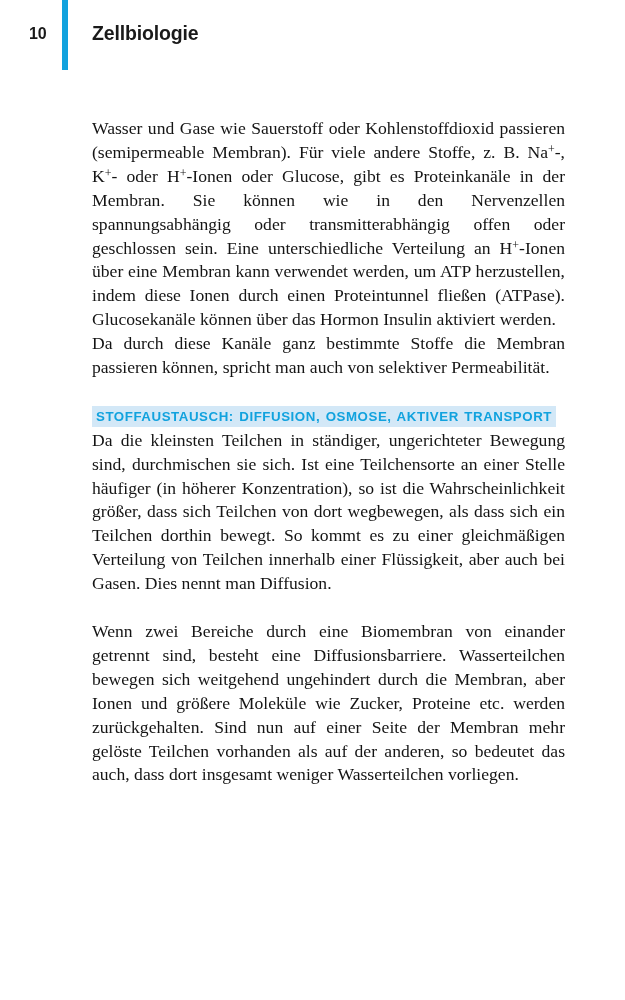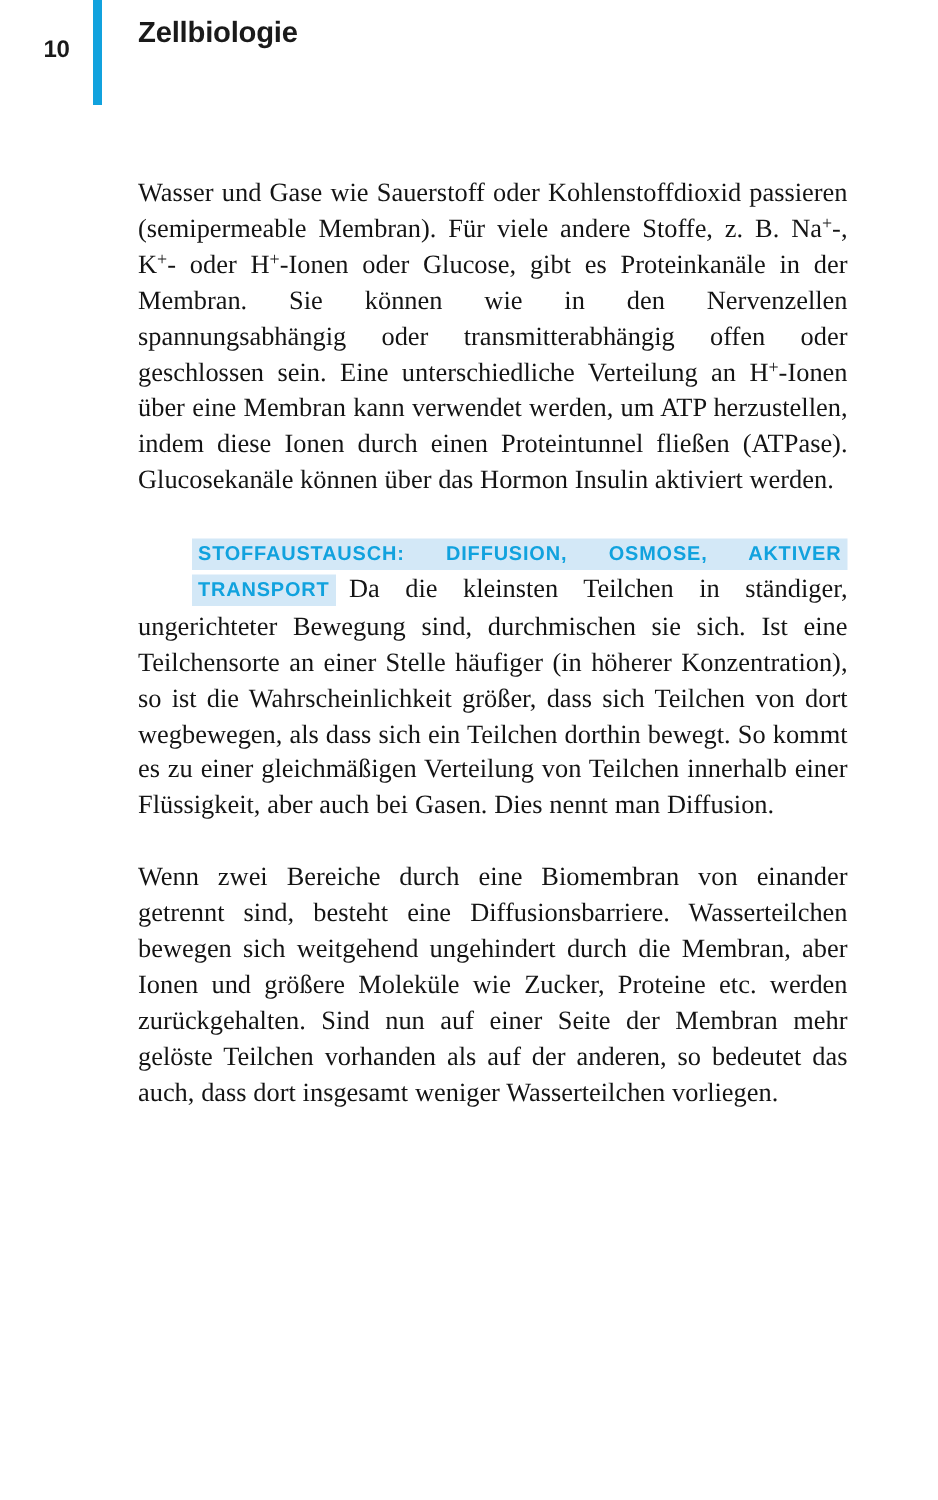--- a/index.html
+++ b/index.html
@@ -37,21 +37,21 @@
     position: absolute;
     left: 62px;
     top: 0px;
     width: 6px;
     height: 70px;
     background: #11a2de;
   }
   .chapter-title {
     position: absolute;
     left: 92px;
-    top: 11px;
+    top: 22px;
     font-family: "Liberation Sans", sans-serif;
     font-weight: bold;
     font-size: 19.5px;
     color: #1a1a1a;
     letter-spacing: -0.15px;
   }
 
   
   .text-column {
     position: absolute;
@@ -85,35 +85,35 @@
     font-family: "Liberation Sans", sans-serif;
     font-weight: bold;
     font-size: 13.3px;
     letter-spacing: 0.55px;
     color: #11a2de;
     background: #d3e8f7;
     padding: 2.5px 4px 3.5px 4px;
     box-decoration-break: clone;
     -webkit-box-decoration-break: clone;
     text-transform: uppercase;
-    margin-left: 36px;
   }
   .runin-spacer { display: inline-block; width: 9px; }
 </style>
 </head>
 <body>
 
 <div class="page-header">
   <div class="folio">10</div>
   <div class="header-rule"></div>
   <div class="chapter-title">Zellbiologie</div>
 </div>
 
 <div class="text-column">
 
   <p class="body-par"><span>Wasser und Gase wie Sauerstoff oder Kohlenstoffdioxid passieren (</span><span class="b">semipermeable Membran</span><span>). Für viele andere Stoffe, z. B. Na</span><sup class="ion">+</sup><span>-, K</span><sup class="ion">+</sup><span>- oder H</span><sup class="ion">+</sup><span>-Ionen oder Glucose, gibt es Proteinkanäle in der Membran. Sie können wie in den Nervenzellen spannungsabhängig oder transmitterabhängig offen oder geschlossen sein. Eine unterschiedliche Verteilung an H</span><sup class="ion">+</sup><span>-Ionen über eine Membran kann verwendet werden, um ATP herzustellen, indem diese Ionen durch einen Proteintunnel fließen (ATPase). Glucosekanäle können über das Hormon Insulin aktiviert werden.</span></p>
 
+  <p class="body-par"><span>Da durch diese Kanäle ganz bestimmte Stoffe die Membran passieren können, spricht man auch von </span><span class="b">selektiver Permeabilität</span><span>.</span></p>
 
   <p class="body-par gap-before"><span class="runin-heading">Stoffaustausch: Diffusion, Osmose, aktiver Transport</span><span class="runin-spacer"></span><span>Da die kleinsten Teilchen in ständiger, ungerichteter Bewegung sind, durchmischen sie sich. Ist eine Teilchensorte an einer Stelle häufiger (in höherer Konzentration), so ist die Wahrscheinlichkeit größer, dass sich Teilchen von dort wegbewegen, als dass sich ein Teilchen dorthin bewegt. So kommt es zu einer gleichmäßigen Verteilung von Teilchen innerhalb einer Flüssigkeit, aber auch bei Gasen. Dies nennt man </span><span class="b">Diffusion</span><span>.</span></p>
 
   <p class="body-par gap-before"><span>Wenn zwei Bereiche durch eine Biomembran von einander getrennt sind, besteht eine Diffusionsbarriere. Wasserteilchen bewegen sich weitgehend ungehindert durch die Membran, aber Ionen und größere Moleküle wie Zucker, Proteine etc. werden zurückgehalten. Sind nun auf einer Seite der Membran mehr gelöste Teilchen vorhanden als auf der anderen, so bedeutet das auch, dass dort insgesamt weniger Wasserteilchen vorliegen.</span></p>
 
 </div>
 
 </body></html>

